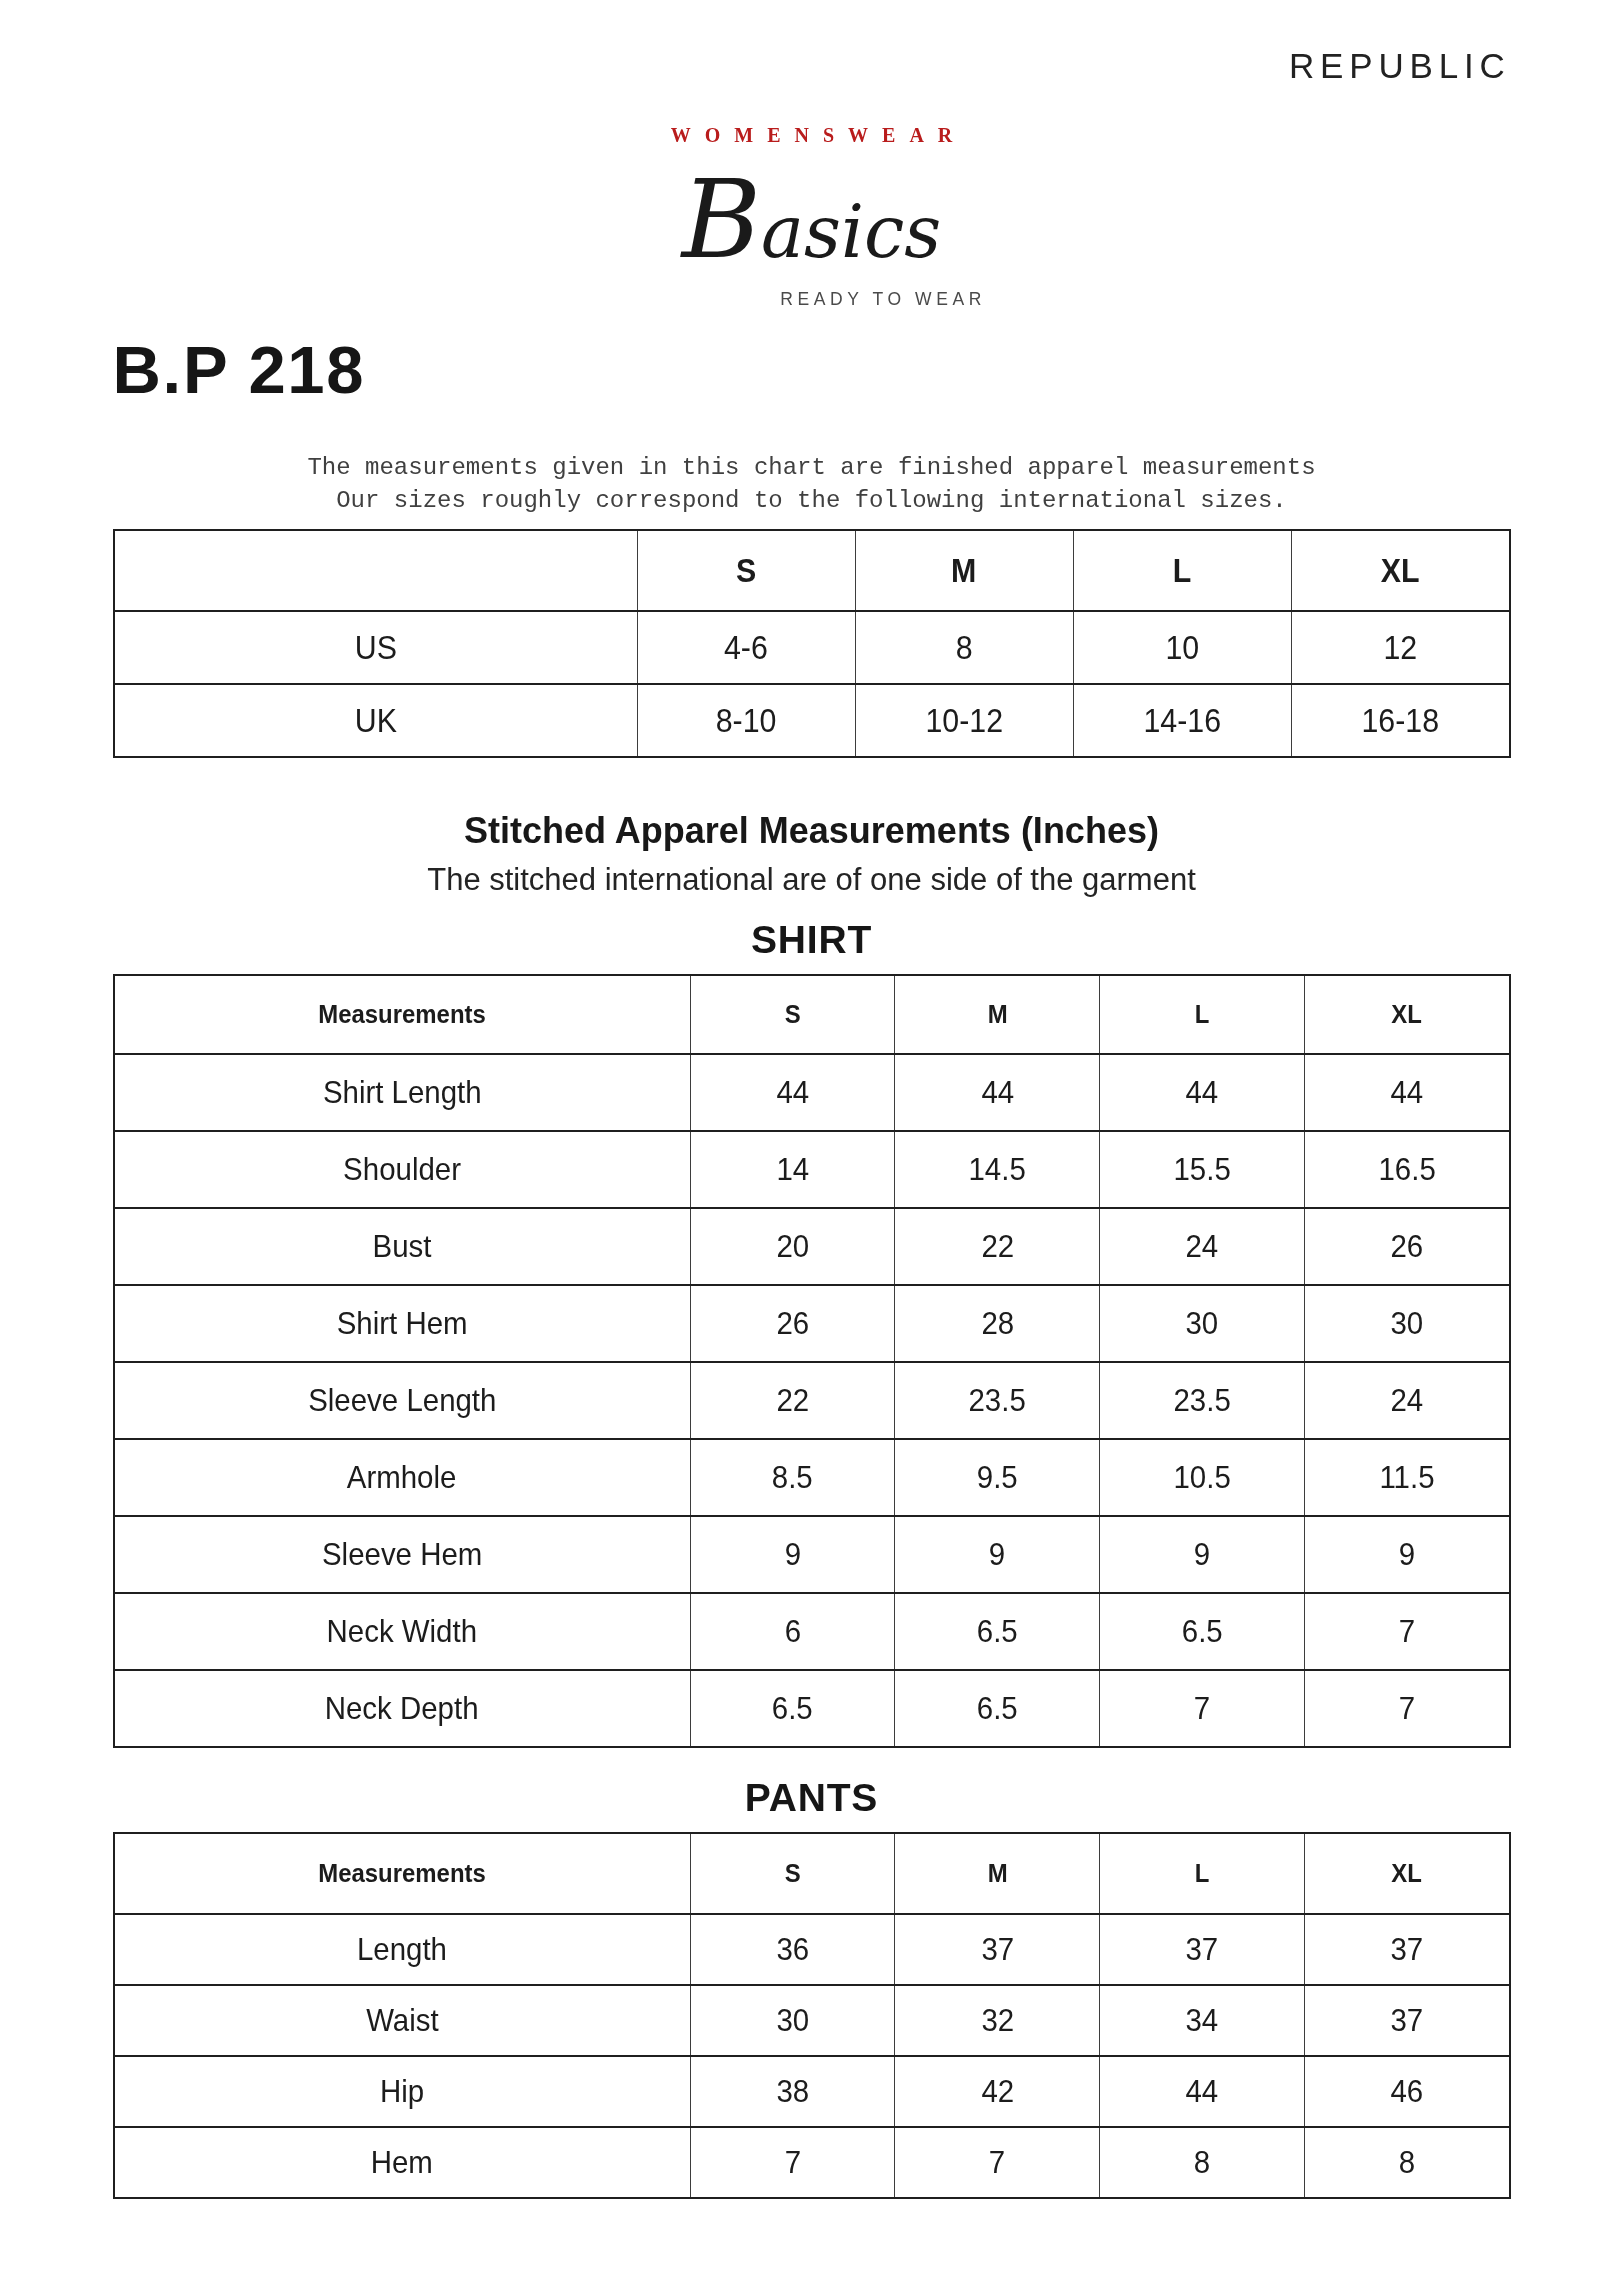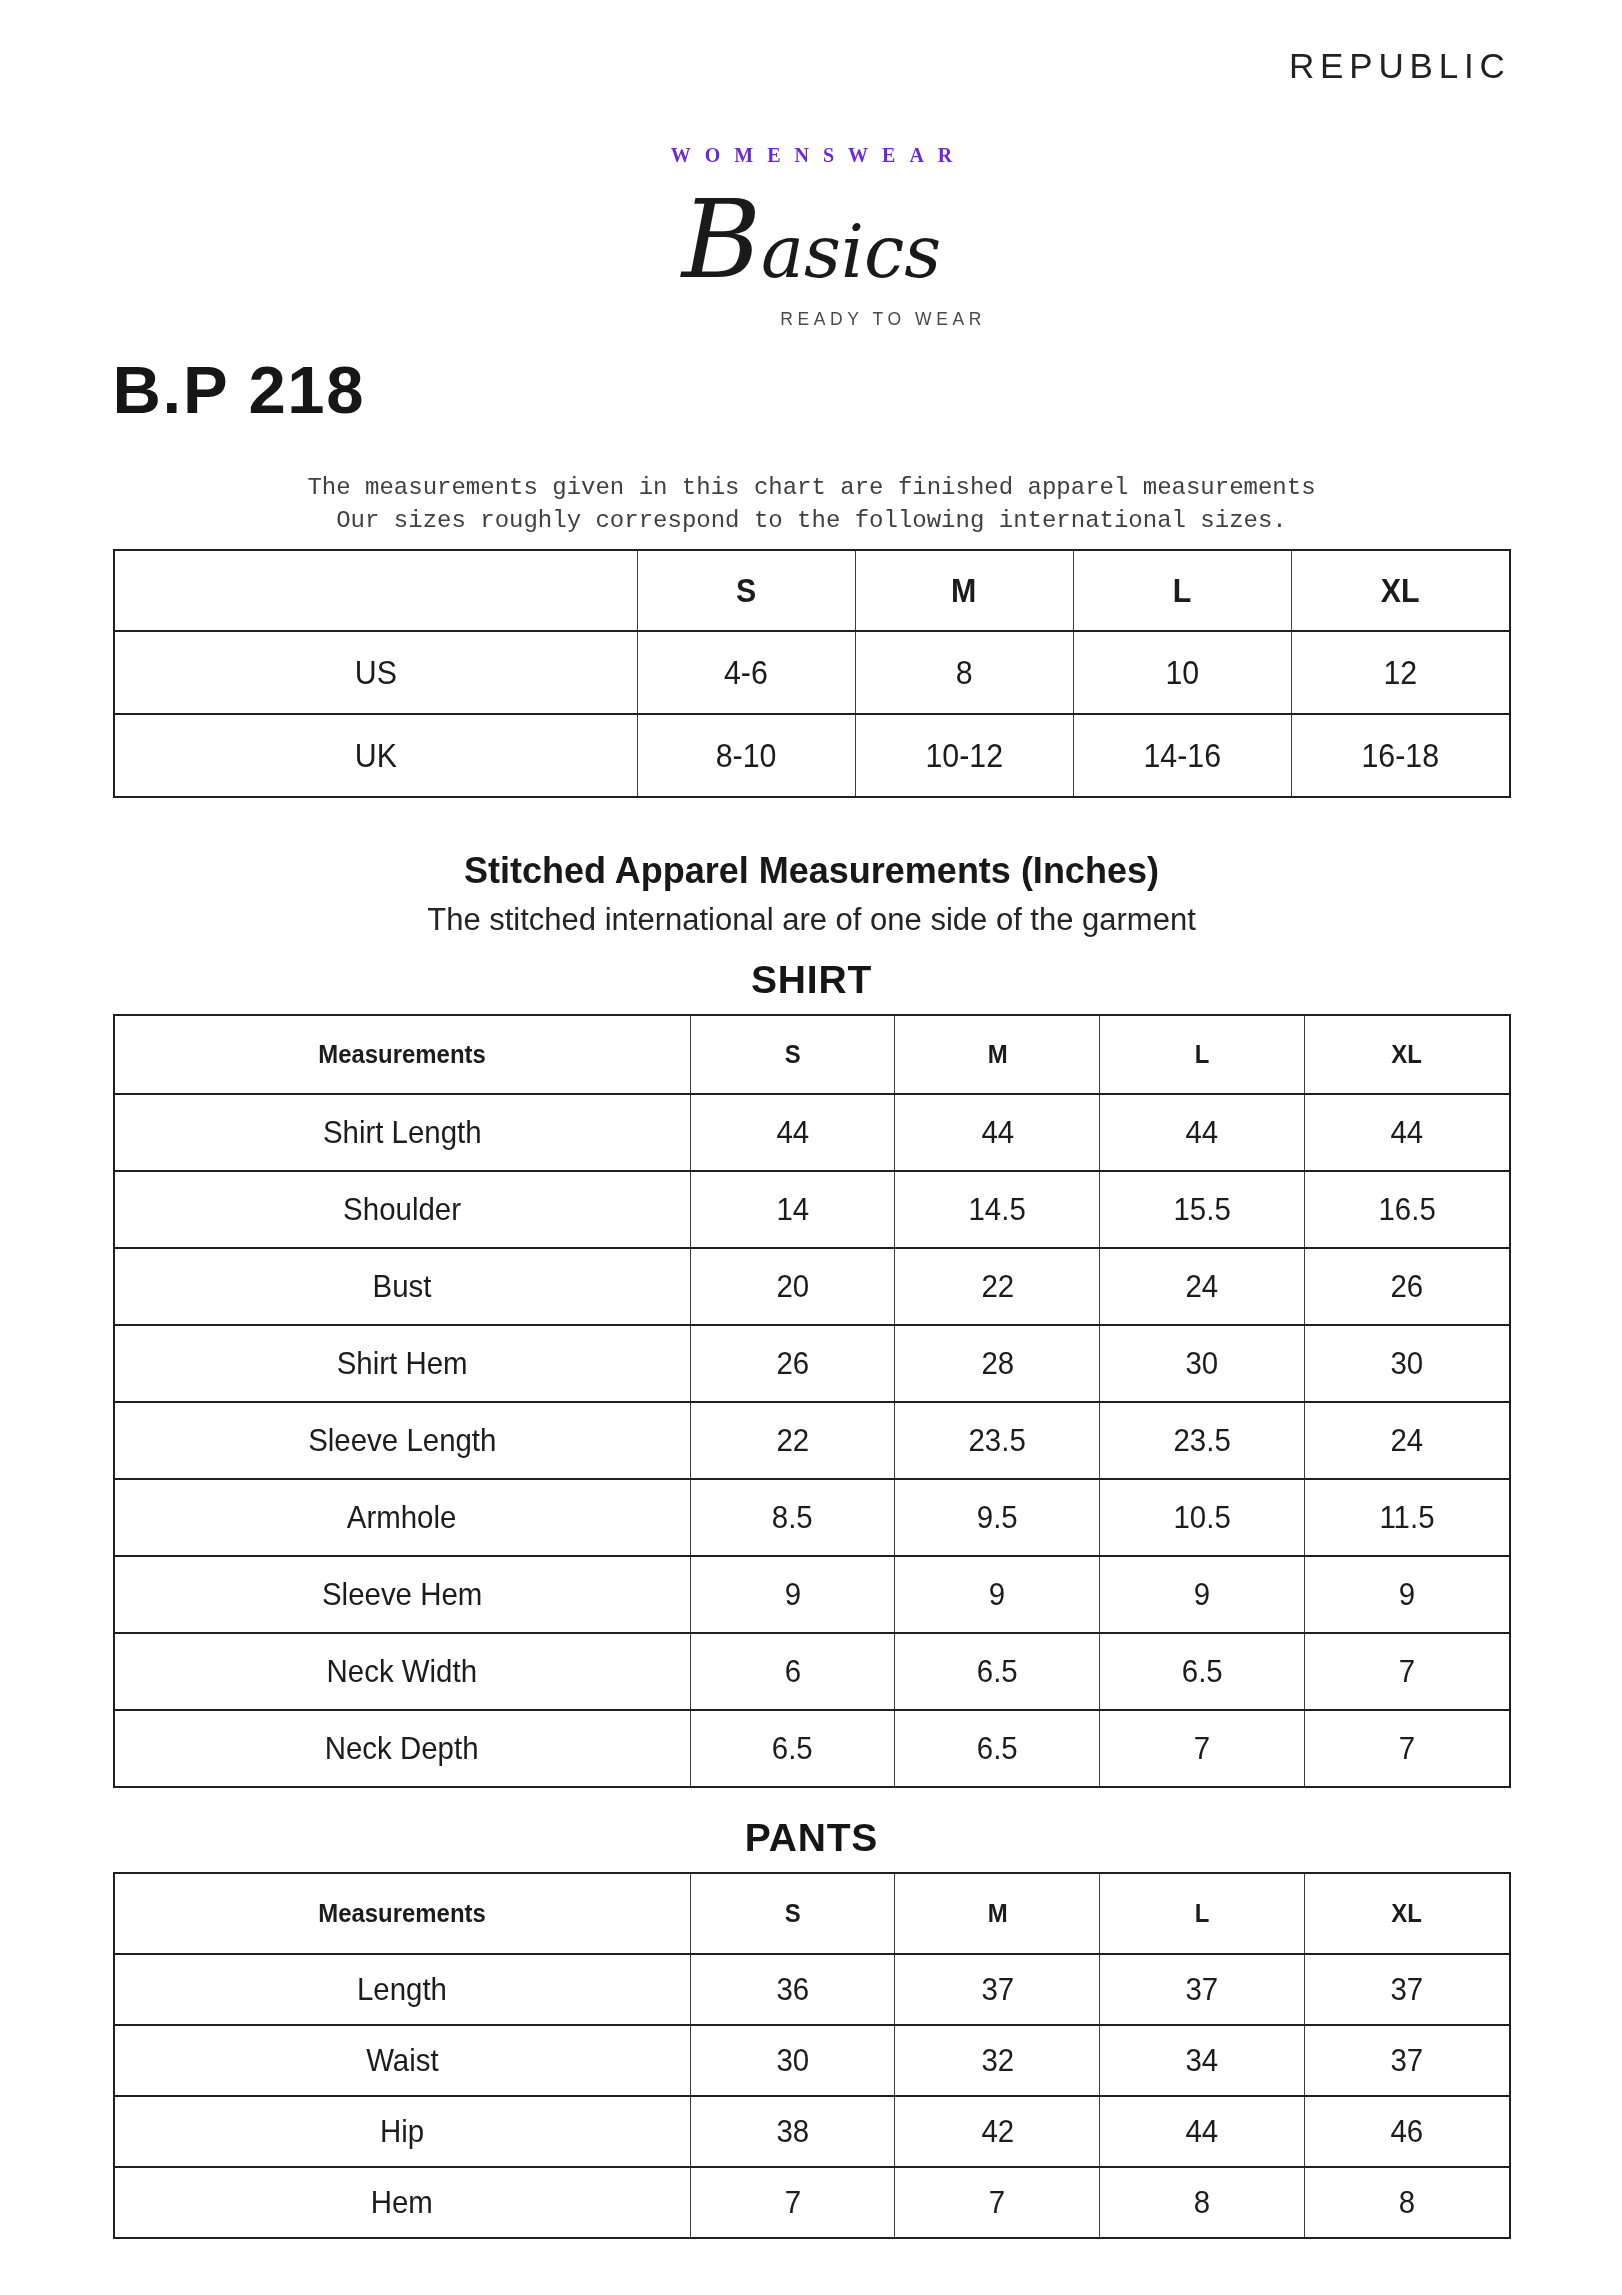--- a/index.html
+++ b/index.html
@@ -16,28 +16,28 @@
   .brand-name {
     margin-top:48px;
     text-align:right;
     font-size:35px;
     font-weight:400;
     letter-spacing:5.8px;
     color:#222;
     line-height:1;
   }
   .brand-sub {
-    margin-top:62px;
+    margin-top:42px;
     text-align:center;
     font-family:"Liberation Serif", serif;
     font-size:20px;
     font-weight:600;
     letter-spacing:14px;
     text-indent:14px;
-    color:#6d28d9;
+    color:#b91c1c;
     line-height:1;
   }
   .logo-wrap {
     position:relative;
     width:359px;
     margin:8.3px auto 0;
     height:160px;
   }
   .logo-script {
     display:block;
@@ -102,21 +102,21 @@
     transform:scaleX(0.92);
     transform-origin:center;
   }
   th .cell-text { font-weight:700; }
 
   
   .t-sizes { margin-top:11.7px; }
   .t-sizes col.c-label { width:37.5%; }
   .t-sizes col.c-size  { width:15.625%; }
   .t-sizes thead th { height:81px; font-size:33px; }
-  .t-sizes tbody td { height:83px; font-size:33px; font-weight:400; }
+  .t-sizes tbody td { height:73px; font-size:33px; font-weight:400; }
 
   
   .section-title {
     margin-top:52px;
     text-align:center;
     font-size:36px;
     font-weight:700;
     color:#181818;
   }
   .section-subtitle {

